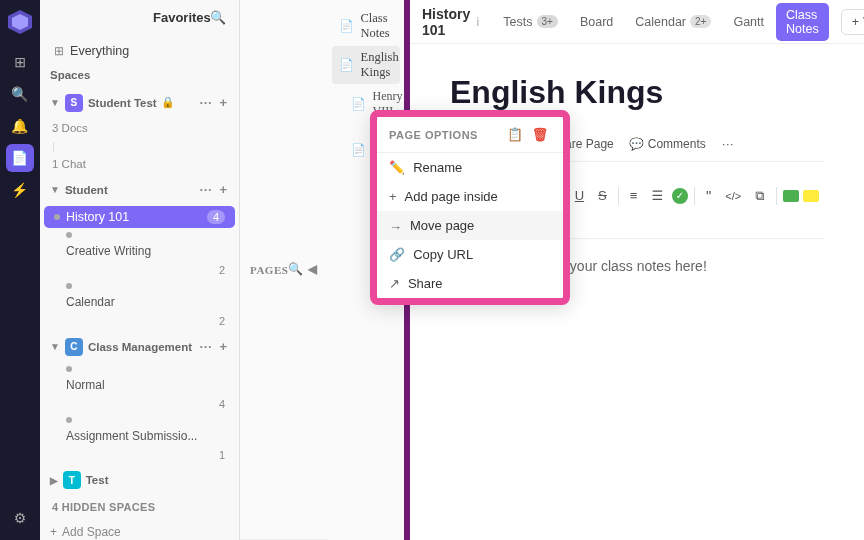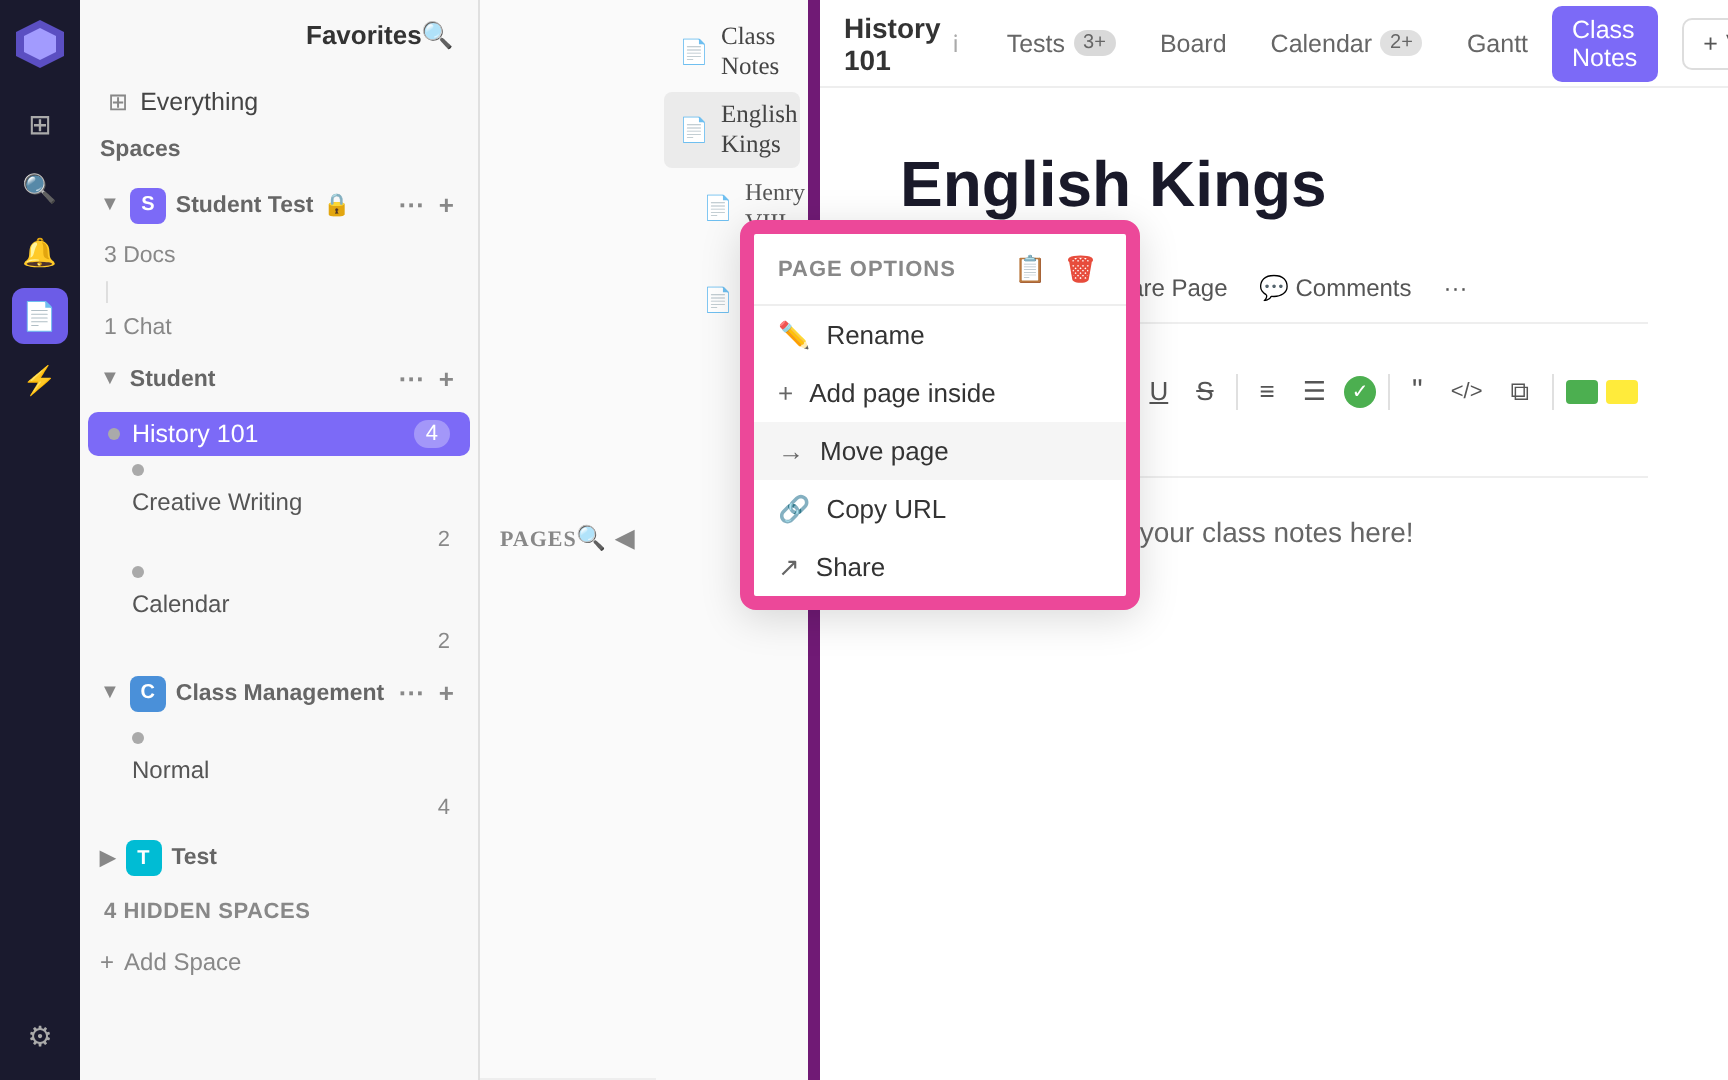--- a/index.html
+++ b/index.html
@@ -182,20 +182,25 @@
       <div class="group-actions">
         <span>···</span>
         <span>+</span>
       </div>
     </div>
     <div class="sidebar-sub-item">
       <span class="sub-dot"></span>
       <span>Normal</span>
       <span class="badge">4</span>
     </div>
+    <div class="sidebar-sub-item">
+      <span class="sub-dot"></span>
+      <span>Assignment Submissio...</span>
+      <span class="badge">1</span>
+    </div>
 
     <div class="sidebar-group-header">
       <span class="collapse-arrow">▶</span>
       <div class="space-icon teal">T</div>
       <span>Test</span>
     </div>
     <div class="hidden-spaces">4 HIDDEN SPACES</div>
     <div class="add-space">
       <span>+</span>
       <span>Add Space</span>

